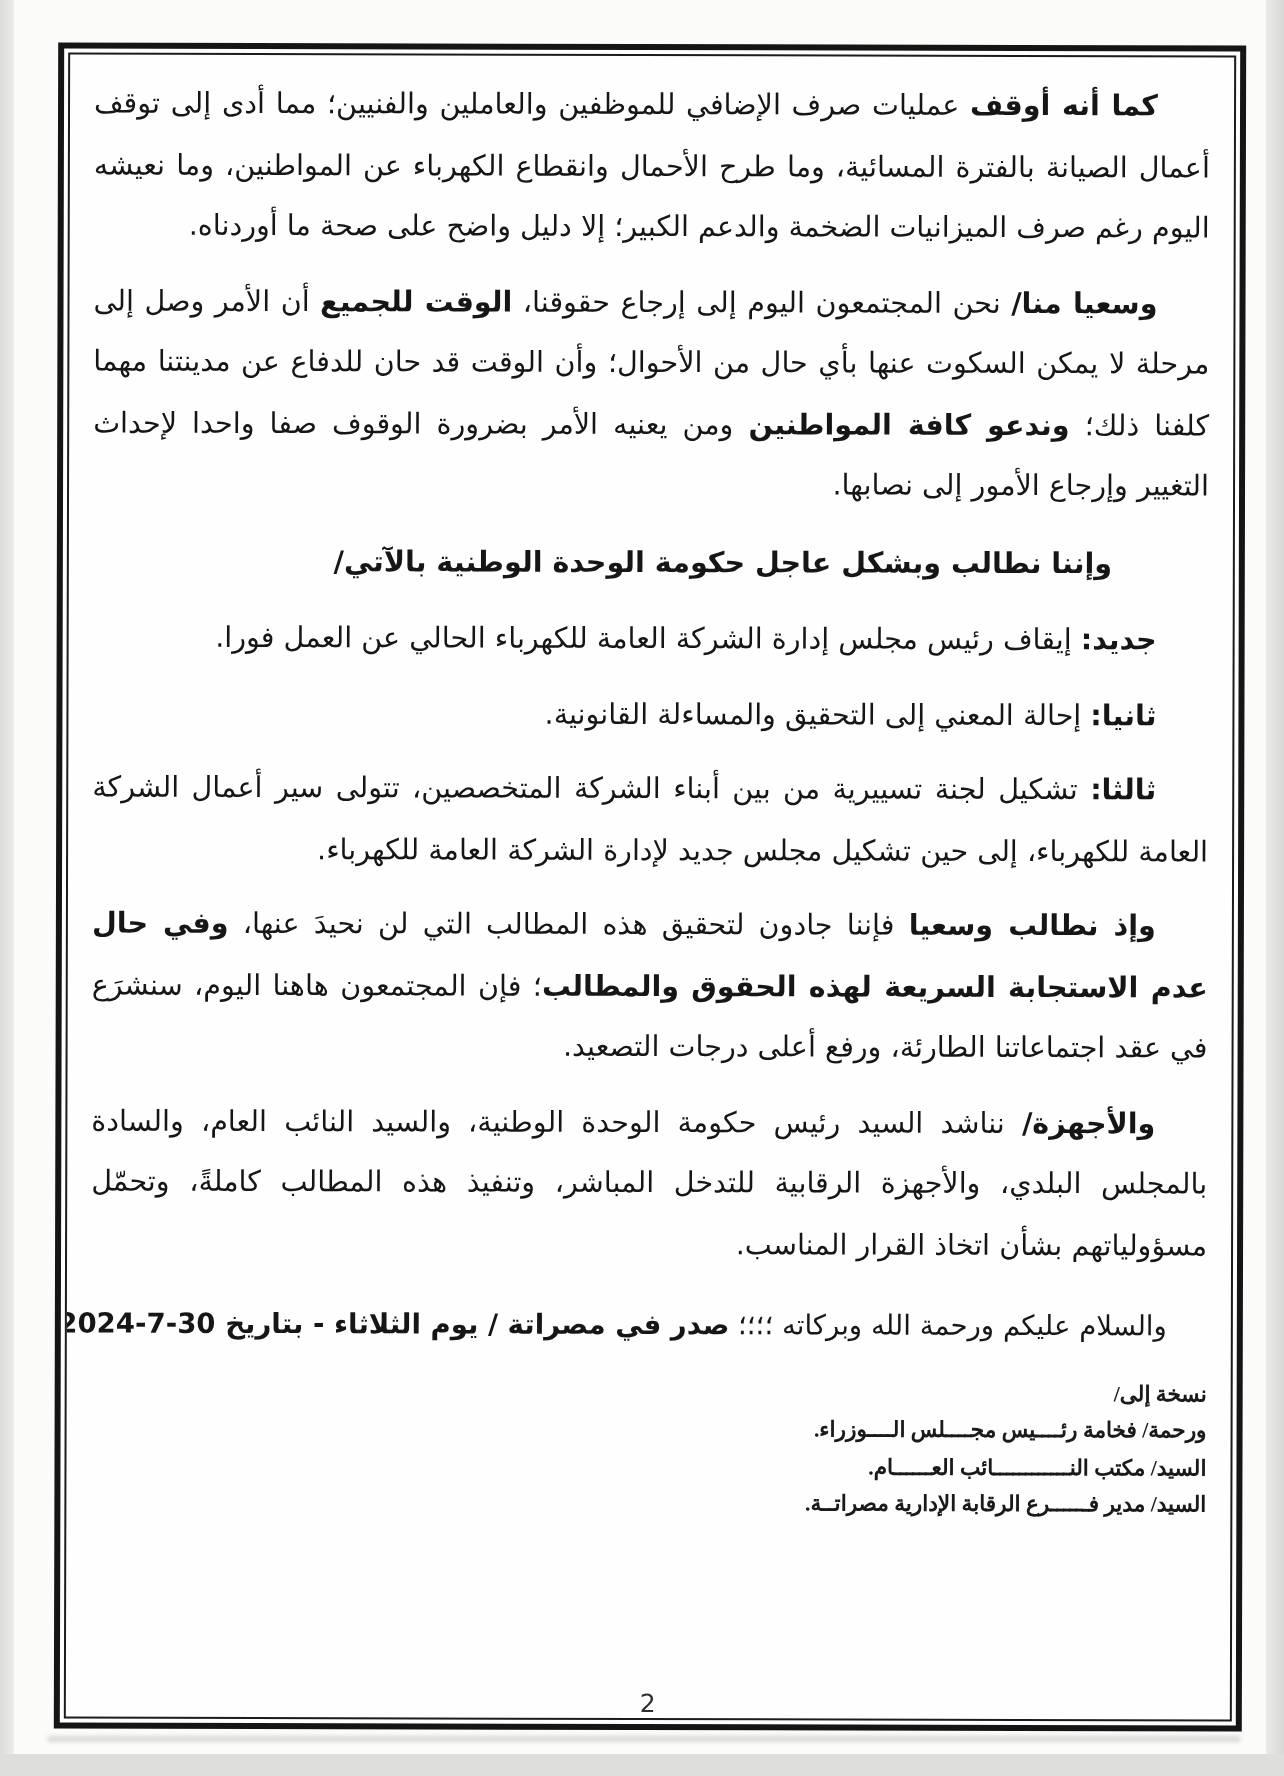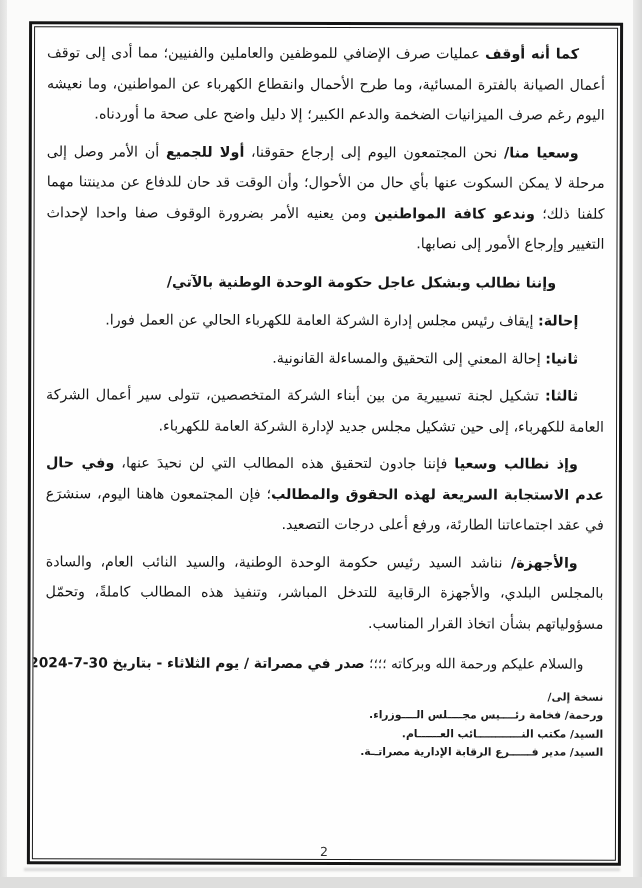--- a/index.html
+++ b/index.html
@@ -34,21 +34,21 @@
   }
   .para{margin:7px 0;text-indent:26px;}
   .para b{font-weight:700;}
   .demands-heading{
     margin:8px 0;text-indent:0;text-align:center;font-weight:700;
     padding-left:72px;
   }
   .sig{white-space:nowrap;text-indent:20px;font-size:13.8px;margin-top:10px;}
   .cc{
     margin-top:9px;font-size:10.8px;line-height:18.5px;font-weight:700;
-    text-align:right;text-indent:0;color:#1a1a1a;
+    text-align:right;text-indent:0;color:#1a1a1a;font-family:Liberation Serif, serif;
   }
   .cc-heading{font-weight:700;}
   .cc-item{letter-spacing:0;}
   .pagenum{
     position:absolute;bottom:0px;left:0;right:0;text-align:center;
     font-size:12.5px;color:#2e2e2e;direction:ltr;
   }
 </style>
 </head>
 <body>
@@ -59,25 +59,25 @@
   <div class="edge-bottom"></div>
   <div class="edge-bottom-shadow"></div>
 
   <div class="frame">
     <div class="frame-inner">
       <div class="content" dir="rtl">
 
 
         <p class="para"><b>كما أنه أوقف</b><span> عمليات صرف الإضافي للموظفين والعاملين والفنيين؛ مما أدى إلى توقف أعمال الصيانة بالفترة المسائية، وما طرح الأحمال وانقطاع الكهرباء عن المواطنين، وما نعيشه اليوم رغم صرف الميزانيات الضخمة والدعم الكبير؛ إلا دليل واضح على صحة ما أوردناه.</span></p>
 
-        <p class="para"><b>وسعيا منا/</b><span> نحن المجتمعون اليوم إلى إرجاع حقوقنا، </span><b>أولا للجميع</b><span> أن الأمر وصل إلى مرحلة لا يمكن السكوت عنها بأي حال من الأحوال؛ وأن الوقت قد حان للدفاع عن مدينتنا مهما كلفنا ذلك؛ </span><b>وندعو كافة المواطنين</b><span> ومن يعنيه الأمر بضرورة الوقوف صفا واحدا لإحداث التغيير وإرجاع الأمور إلى نصابها.</span></p>
+        <p class="para"><b>وسعيا منا/</b><span> نحن المجتمعون اليوم إلى إرجاع حقوقنا، </span><b>الوقت للجميع</b><span> أن الأمر وصل إلى مرحلة لا يمكن السكوت عنها بأي حال من الأحوال؛ وأن الوقت قد حان للدفاع عن مدينتنا مهما كلفنا ذلك؛ </span><b>وندعو كافة المواطنين</b><span> ومن يعنيه الأمر بضرورة الوقوف صفا واحدا لإحداث التغيير وإرجاع الأمور إلى نصابها.</span></p>
 
         <p class="para demands-heading">وإننا نطالب وبشكل عاجل حكومة الوحدة الوطنية بالآتي/</p>
 
-        <p class="para"><b>إحالة:</b><span> إيقاف رئيس مجلس إدارة الشركة العامة للكهرباء الحالي عن العمل فورا.</span></p>
+        <p class="para"><b>جديد:</b><span> إيقاف رئيس مجلس إدارة الشركة العامة للكهرباء الحالي عن العمل فورا.</span></p>
 
         <p class="para"><b>ثانيا:</b><span> إحالة المعني إلى التحقيق والمساءلة القانونية.</span></p>
 
         <p class="para"><b>ثالثا:</b><span> تشكيل لجنة تسييرية من بين أبناء الشركة المتخصصين، تتولى سير أعمال الشركة العامة للكهرباء، إلى حين تشكيل مجلس جديد لإدارة الشركة العامة للكهرباء.</span></p>
 
         <p class="para"><b>وإذ نطالب وسعيا</b><span> فإننا جادون لتحقيق هذه المطالب التي لن نحيدَ عنها، </span><b>وفي حال عدم الاستجابة السريعة لهذه الحقوق والمطالب</b><span>؛ فإن المجتمعون هاهنا اليوم، سنشرَع في عقد اجتماعاتنا الطارئة، ورفع أعلى درجات التصعيد.</span></p>
 
         <p class="para"><b>والأجهزة/</b><span> نناشد السيد رئيس حكومة الوحدة الوطنية، والسيد النائب العام، والسادة بالمجلس البلدي، والأجهزة الرقابية للتدخل المباشر، وتنفيذ هذه المطالب كاملةً، وتحمّل مسؤولياتهم بشأن اتخاذ القرار المناسب.</span></p>
 
         <p class="para sig"><span>والسلام عليكم ورحمة الله وبركاته ؛؛؛؛  </span><b>صدر في مصراتة / يوم الثلاثاء -  بتاريخ 30‏-‏7‏-‏2024م</b></p>

